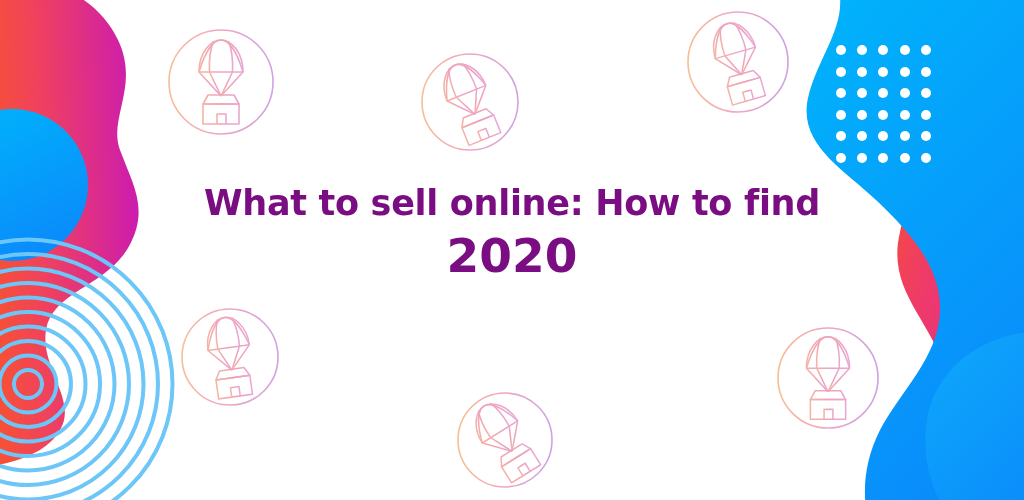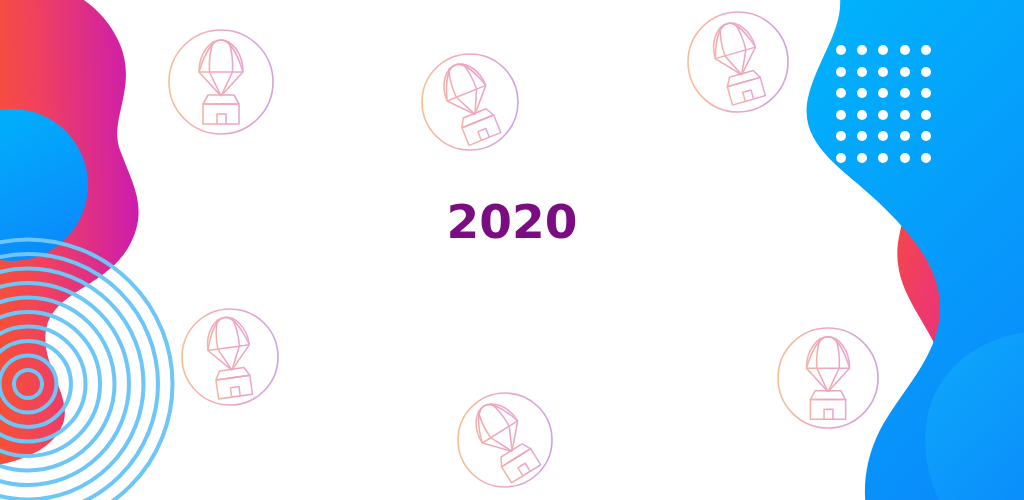--- a/index.html
+++ b/index.html
@@ -47,21 +47,21 @@
     letter-spacing: -0.3px;
     white-space: nowrap;
   }
   .headline-year {
     color: #7B0D82;
     font-family: "DejaVu Sans", sans-serif;
     font-weight: bold;
     font-size: 47px;
     line-height: 56px;
     letter-spacing: 0px;
-    margin-top: 12px;
+    margin-top: 4px;
   }
 </style>
 </head>
 <body>
 
 <div id="banner">
 
   <svg id="bg-svg" viewBox="0 0 1024 500" width="1024" height="500" xmlns="http://www.w3.org/2000/svg" preserveAspectRatio="none">
     <defs>
       <linearGradient id="gradWarmLeft" x1="0" y1="0.55" x2="1" y2="0.45">
@@ -249,17 +249,18 @@
     <g transform="translate(828,378)">
       <circle cx="0" cy="0" r="50" fill="none" stroke="url(#iconStroke)" stroke-width="1.6"></circle>
       <g transform="scale(0.98)">
         <use href="#parachute-glyph"></use>
       </g>
     </g>
   </svg>
 
   <div id="text-layer">
     <div class="headline-wrap">
+      <div class="headline-line">What to sell online: How to find</div>
       <div class="headline-year">2020</div>
     </div>
   </div>
 
 </div>
 
 </body></html>

